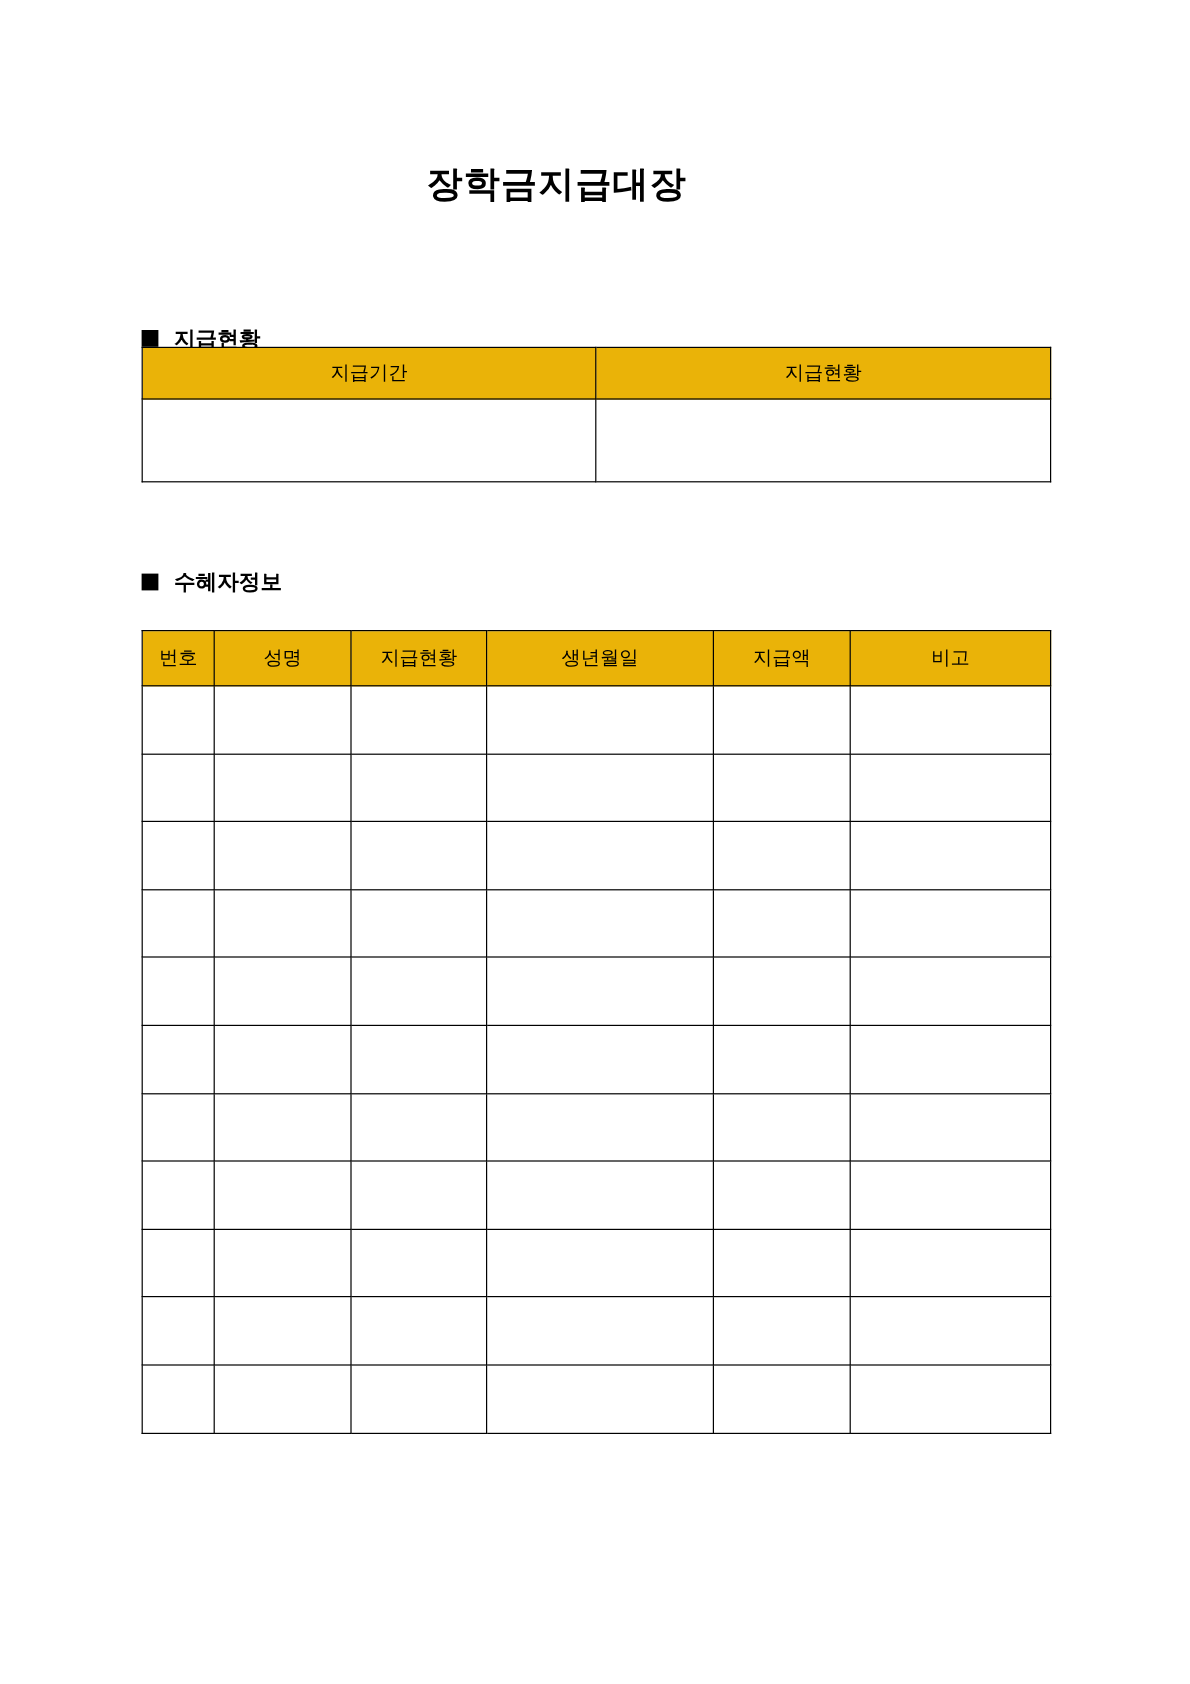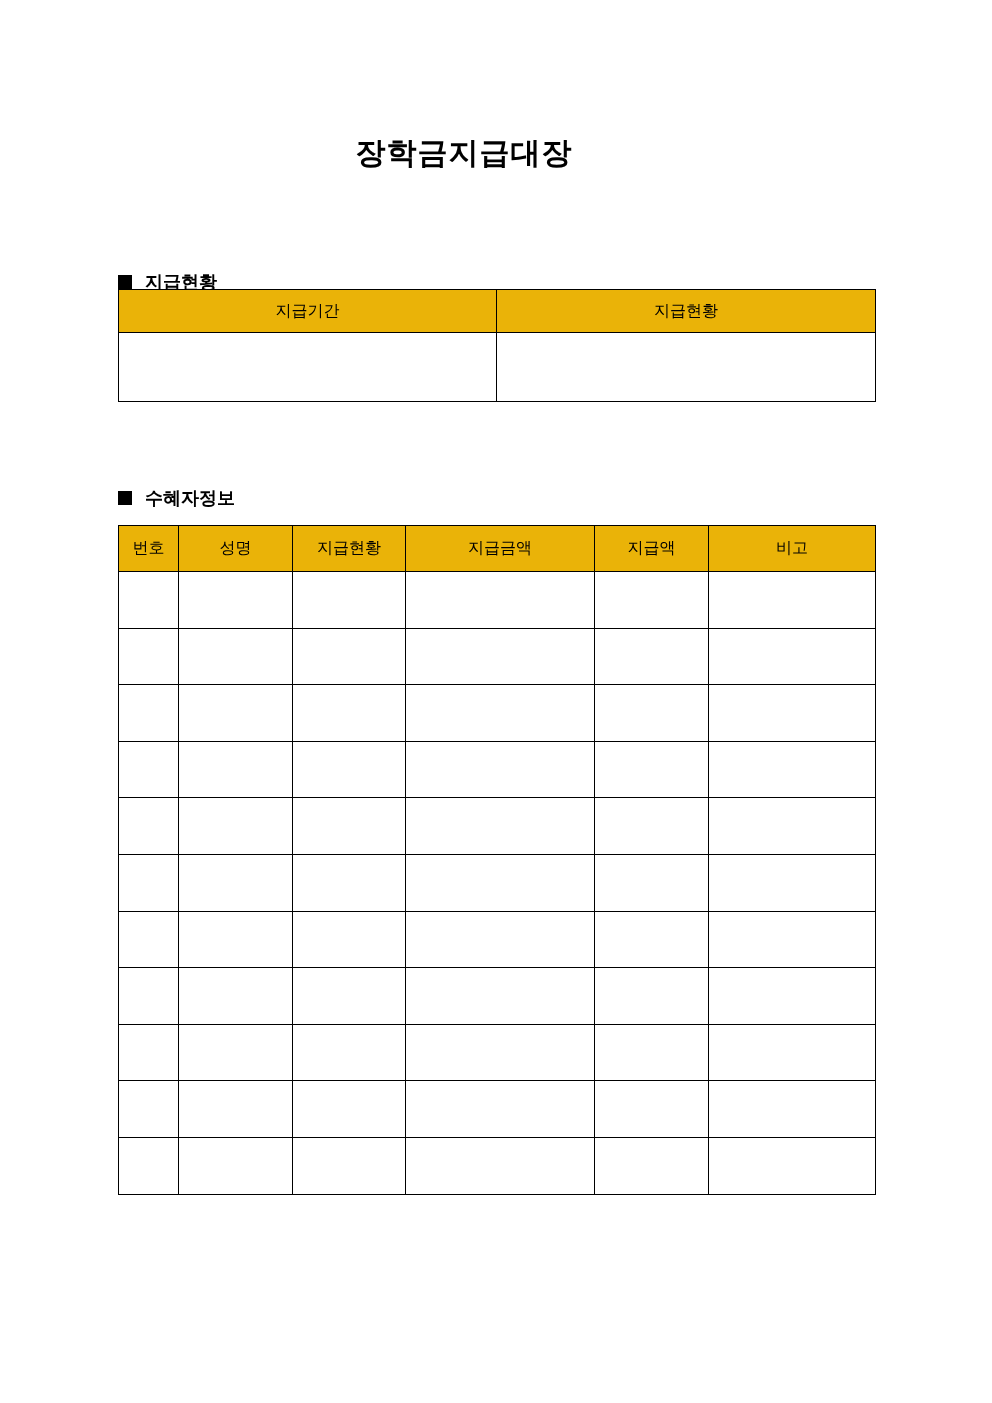--- a/index.html
+++ b/index.html
@@ -39,40 +39,40 @@
     </tr>
   </thead>
   <tbody>
     <tr>
       <td></td>
       <td></td>
     </tr>
   </tbody>
 </table>
 
-<div class="section-heading" style="top:486px;align-items:center;">
+<div class="section-heading" style="top:473px;align-items:center;">
   <span class="square-icon"></span>
   <span>수혜자정보</span>
 </div>
 
 <table id="recipient-table">
   <colgroup>
     <col style="width:60px">
       <col style="width:114px">
       <col style="width:113px">
     <col style="width:189px">
       <col style="width:114px">
       <col style="width:167px">
   </colgroup>
   <thead>
     <tr>
       <th>번호</th>
       <th>성명</th>
       <th>지급현황</th>
-      <th>지급금액</th>
+      <th>생년월일</th>
       <th>지급액</th>
       <th>비고</th>
     </tr>
   </thead>
   <tbody id="recipient-body">
       <tr>
         <td></td>
         <td></td>
         <td></td>
         <td></td>

